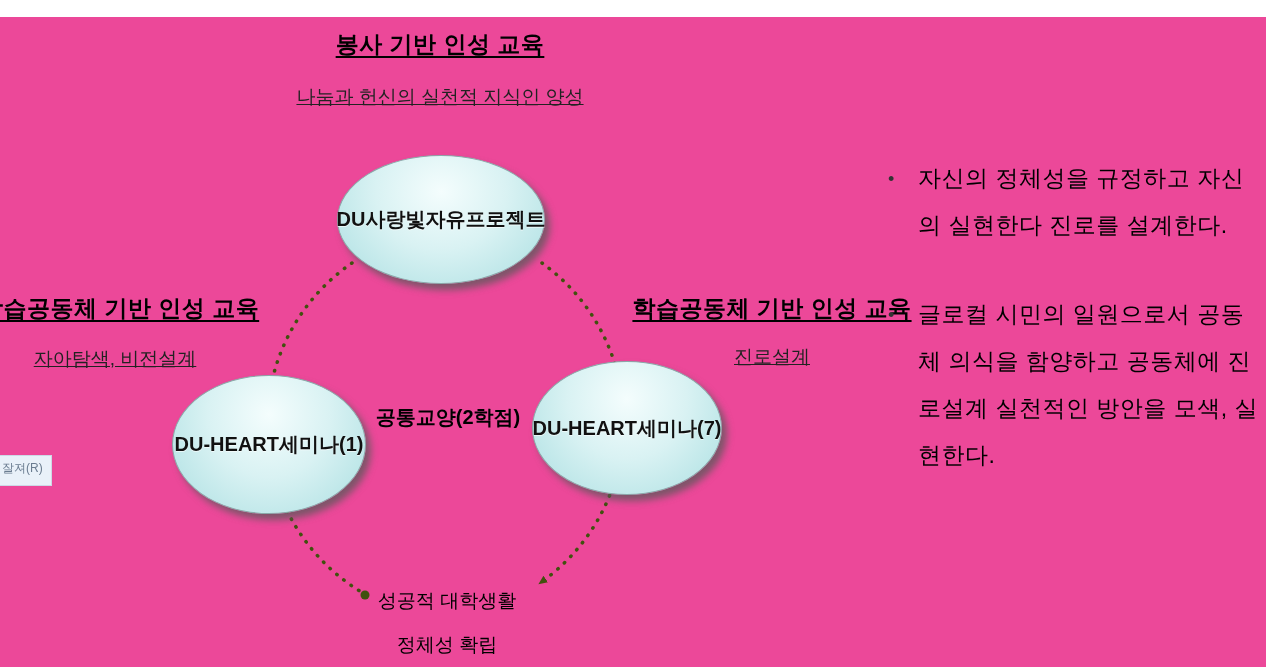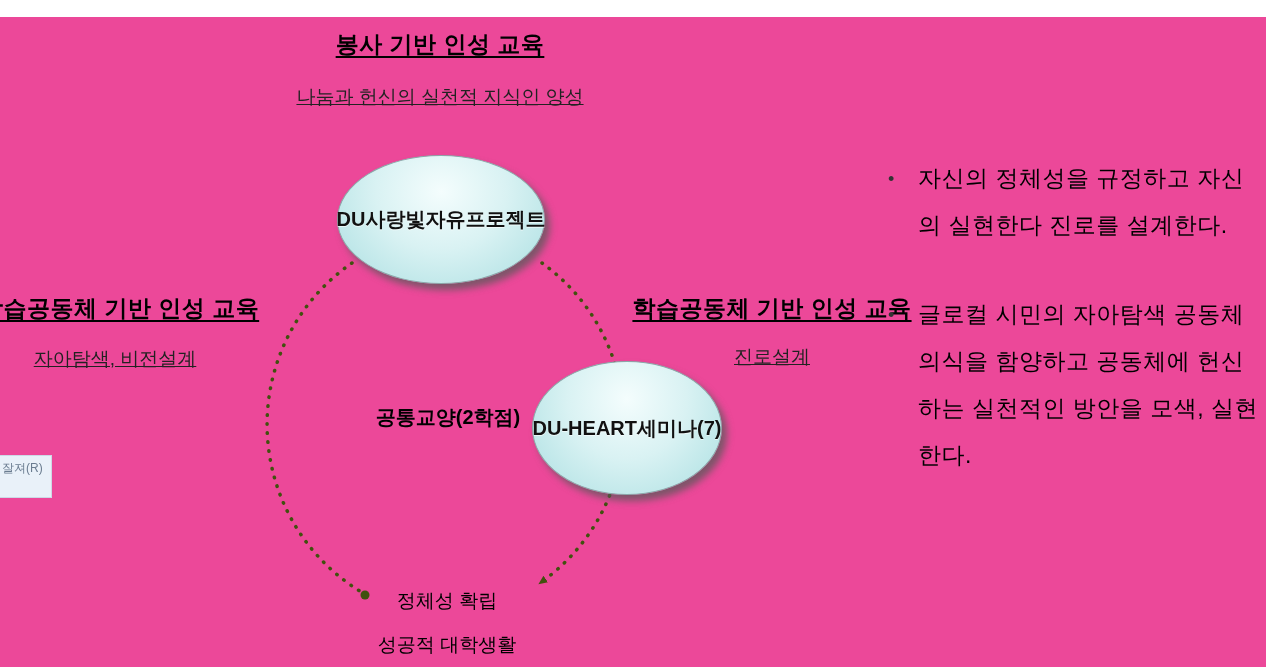--- a/index.html
+++ b/index.html
@@ -64,21 +64,21 @@
   }
 
   
   .artifact{
     left:0;top:438px;
     background:#e9f1f9;
     border:1px solid #cdd9e6;
     border-left:none;
     color:#6a7c90;
     font-size:12px;
-    padding:4px 8px 20px 2px;
+    padding:4px 8px 8px 2px;
     white-space:nowrap;
   }
 </style>
 </head>
 <body>
 
 <div id="stage">
 
   <svg class="abs" style="left:0;top:0;" width="1266" height="667">
     <defs>
@@ -105,40 +105,43 @@
 
   <div class="abs center-text" style="left:632px;top:276px;width:280px;">
     <div class="sec-title">학습공동체 기반 인성 교육</div>
     <div class="sec-sub" style="margin-top:20px;">진로설계</div>
   </div>
 
   <div class="abs node" style="left:337px;top:138px;width:206px;height:127px;text-align:center;">
     <span class="node-label">DU사랑빛자유프로젝트</span>
   </div>
 
+  <div class="abs node" style="left:172px;top:358px;width:192px;height:137px;">
+    <span class="node-label">DU-HEART세미나(1)</span>
+  </div>
 
   <div class="abs node" style="left:532px;top:344px;width:188px;height:132px;">
     <span class="node-label">DU-HEART세미나(7)</span>
   </div>
 
   <div class="abs center-text mid-text" style="left:348px;top:383px;width:200px;">
     <div>공통교양(2학점)</div>
   </div>
 
   <div class="abs center-text outcome-text" style="left:327px;top:562px;width:240px;">
+    <div>성공적 대학생활</div>
     <div>정체성 확립</div>
-    <div>성공적 대학생활</div>
   </div>
 
   <div class="abs bullet-list" style="left:888px;top:138px;">
     <div class="bullet-item">
       <span class="bullet-dot">•</span>
       <span class="bullet-text">자신의 정체성을 규정하고 자신의 실현한다 진로를 설계한다.</span>
     </div>
     <div class="bullet-item">
       <span class="bullet-dot">•</span>
-      <span class="bullet-text">글로컬 시민의 자아탐색 공동체 의식을 함양하고 공동체에 헌신하는 실천적인 방안을 모색, 실현한다.</span>
+      <span class="bullet-text">글로컬 시민의 일원으로서 공동체 의식을 함양하고 공동체에 진로설계 실천적인 방안을 모색, 실현한다.</span>
     </div>
   </div>
 
   <div class="abs artifact">잘져(R)</div>
 
 </div>
 
 </body></html>

